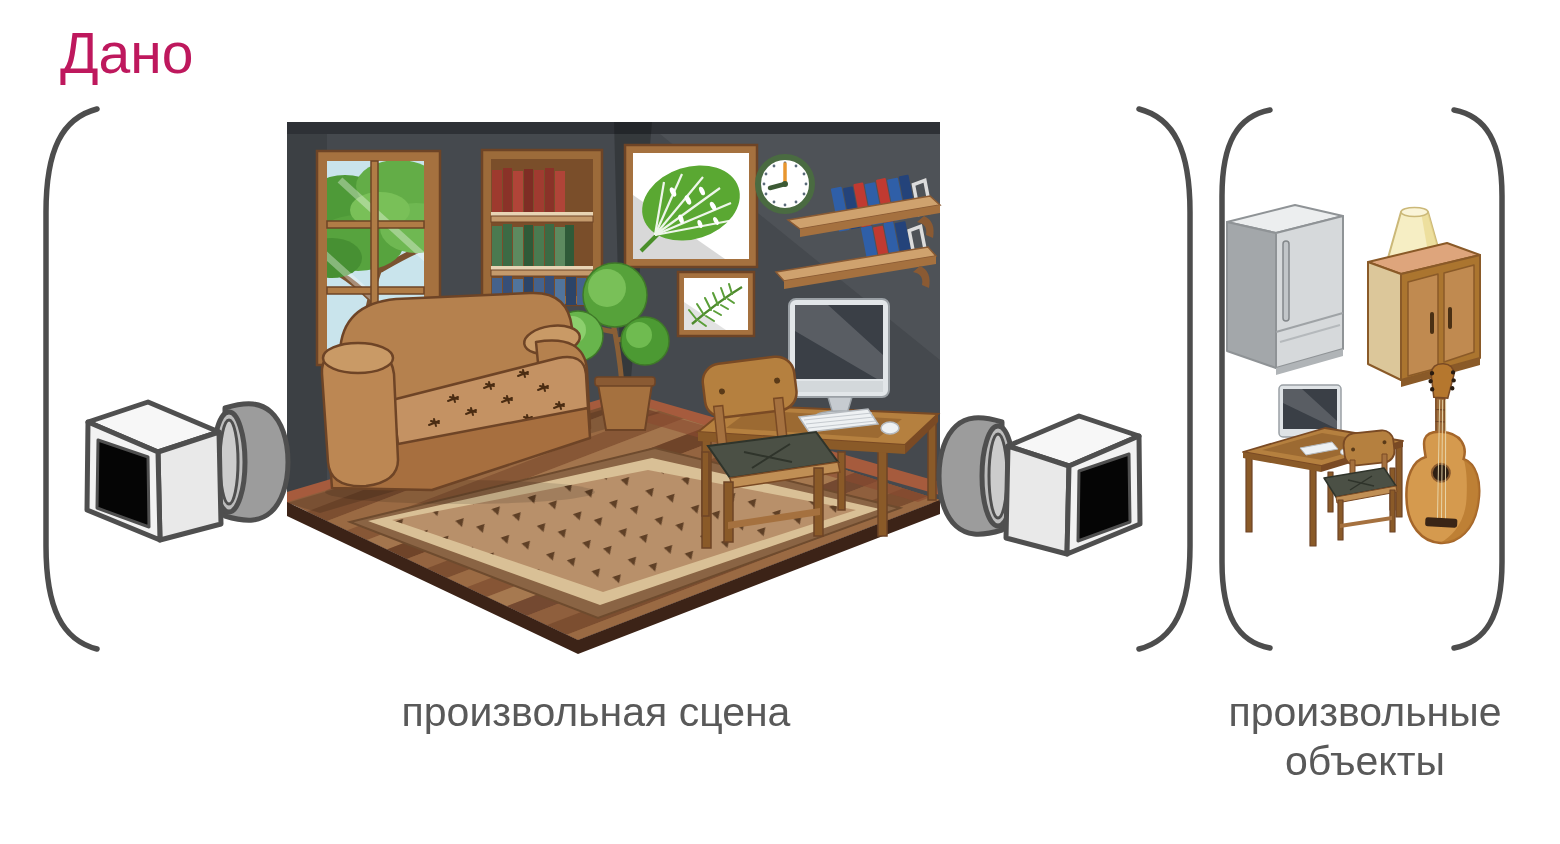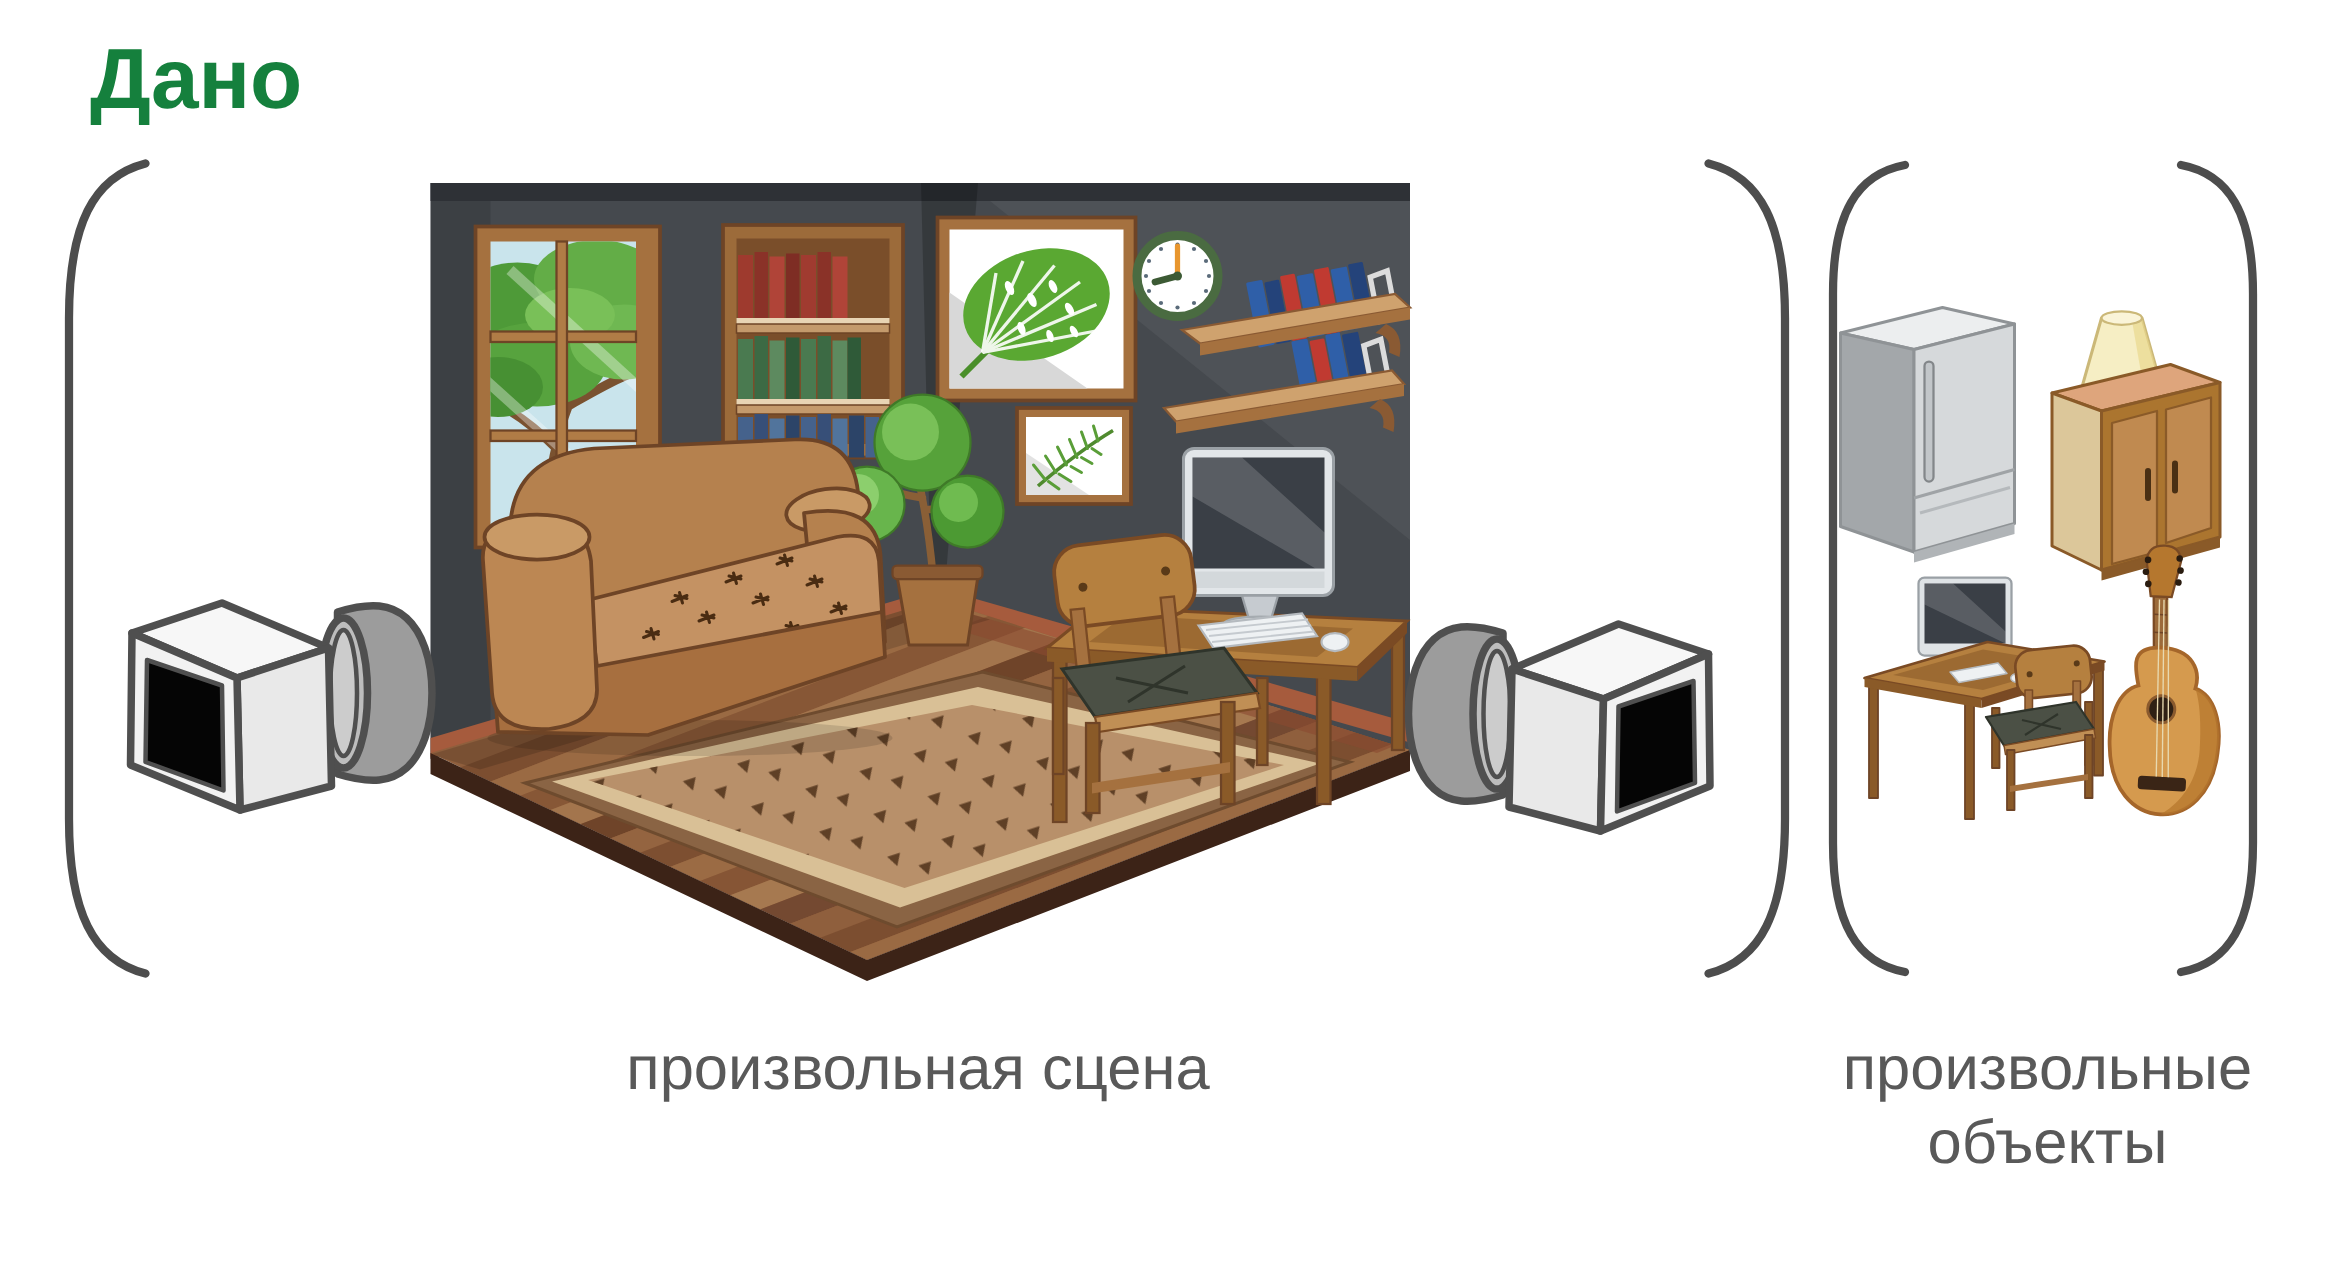--- a/index.html
+++ b/index.html
@@ -1,23 +1,23 @@
 <!DOCTYPE html>
 <html><head>
 <meta charset="utf-8">
 <style>
   html,body{margin:0;padding:0;background:#fff;}
   .slide{position:relative;width:1560px;height:844px;background:#ffffff;
          font-family:"Liberation Sans",sans-serif;overflow:hidden;}
   .slide-title{position:absolute;left:60px;top:22px;font-size:57px;line-height:1.1;
-               color:#15803d;font-weight:700;}
+               color:#be185d;font-weight:400;}
   .figure-svg{position:absolute;left:0;top:0;width:1560px;height:844px;}
   .caption{position:absolute;top:688px;color:#595959;font-size:41px;line-height:1.2;
            text-align:center;font-weight:400;}
-  .caption-scene{left:312px;width:600px;}
+  .caption-scene{left:296px;width:600px;}
   .caption-objects{left:1165px;width:400px;}
   .caption span{display:block;}
 </style>
 </head>
 <body>
 
 <div class="slide">
 
   <div class="slide-title">Дано</div>
 

